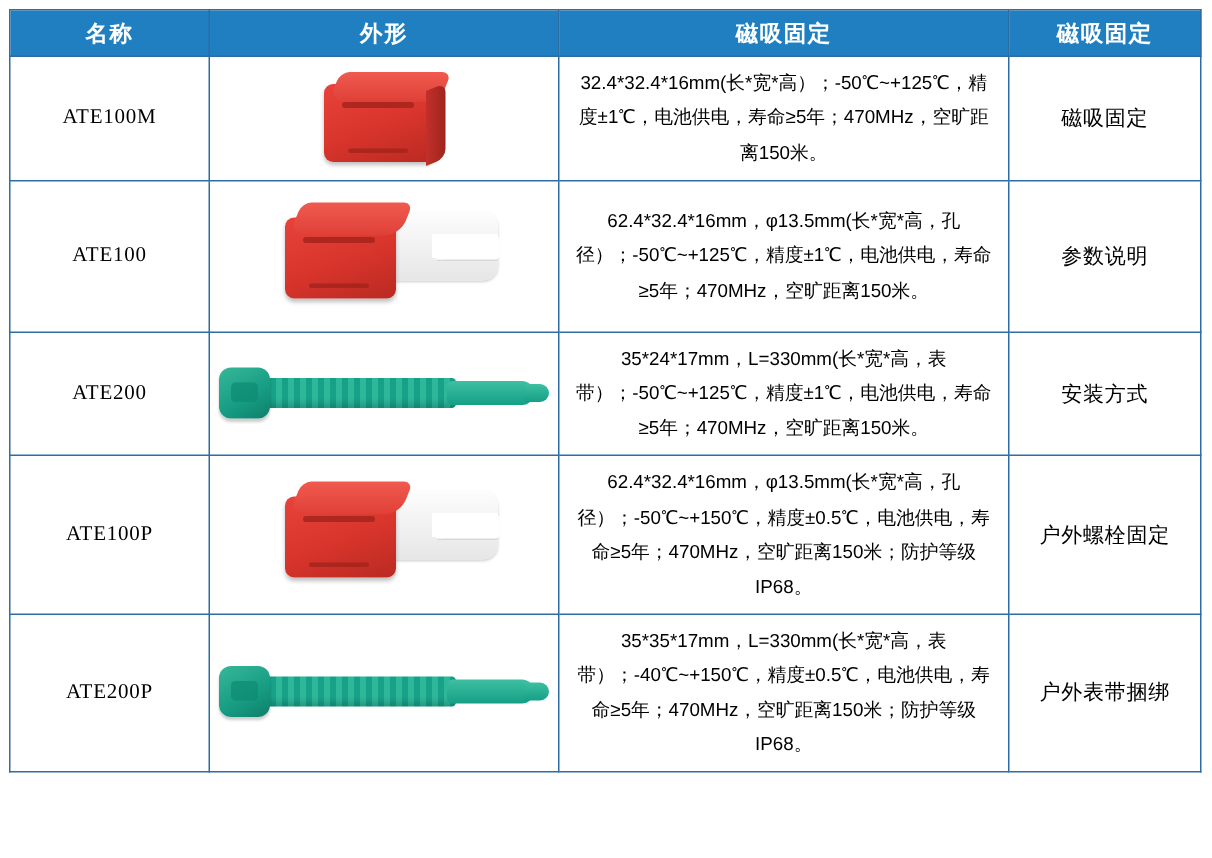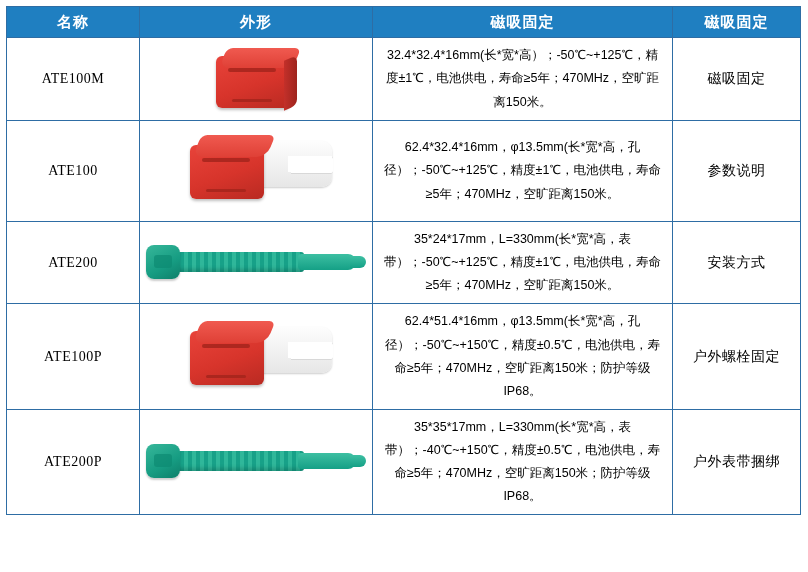--- a/index.html
+++ b/index.html
@@ -303,21 +303,21 @@
             <div class="prod tag-bolt">
               <div class="fork"></div>
               <div class="notch"></div>
               <div class="body"></div>
               <div class="top"></div>
               <div class="slot"></div>
               <div class="slot s2"></div>
             </div>
           </div>
         </td>
-        <td class="spec">62.4*51.4*16mm，φ13.5mm(长*宽*高，孔径）；-50℃~+150℃，精度±0.5℃，电池供电，寿命≥5年；470MHz，空旷距离150米；防护等级IP68。</td>
+        <td class="spec">62.4*32.4*16mm，φ13.5mm(长*宽*高，孔径）；-50℃~+150℃，精度±0.5℃，电池供电，寿命≥5年；470MHz，空旷距离150米；防护等级IP68。</td>
         <td class="mount">户外螺栓固定</td>
       </tr>
 
       <tr>
         <td class="name">ATE200P</td>
         <td class="img">
           <div class="img-wrap">
             <div class="prod tag-strap">
               <div class="head"></div>
               <div class="ribs"></div>

